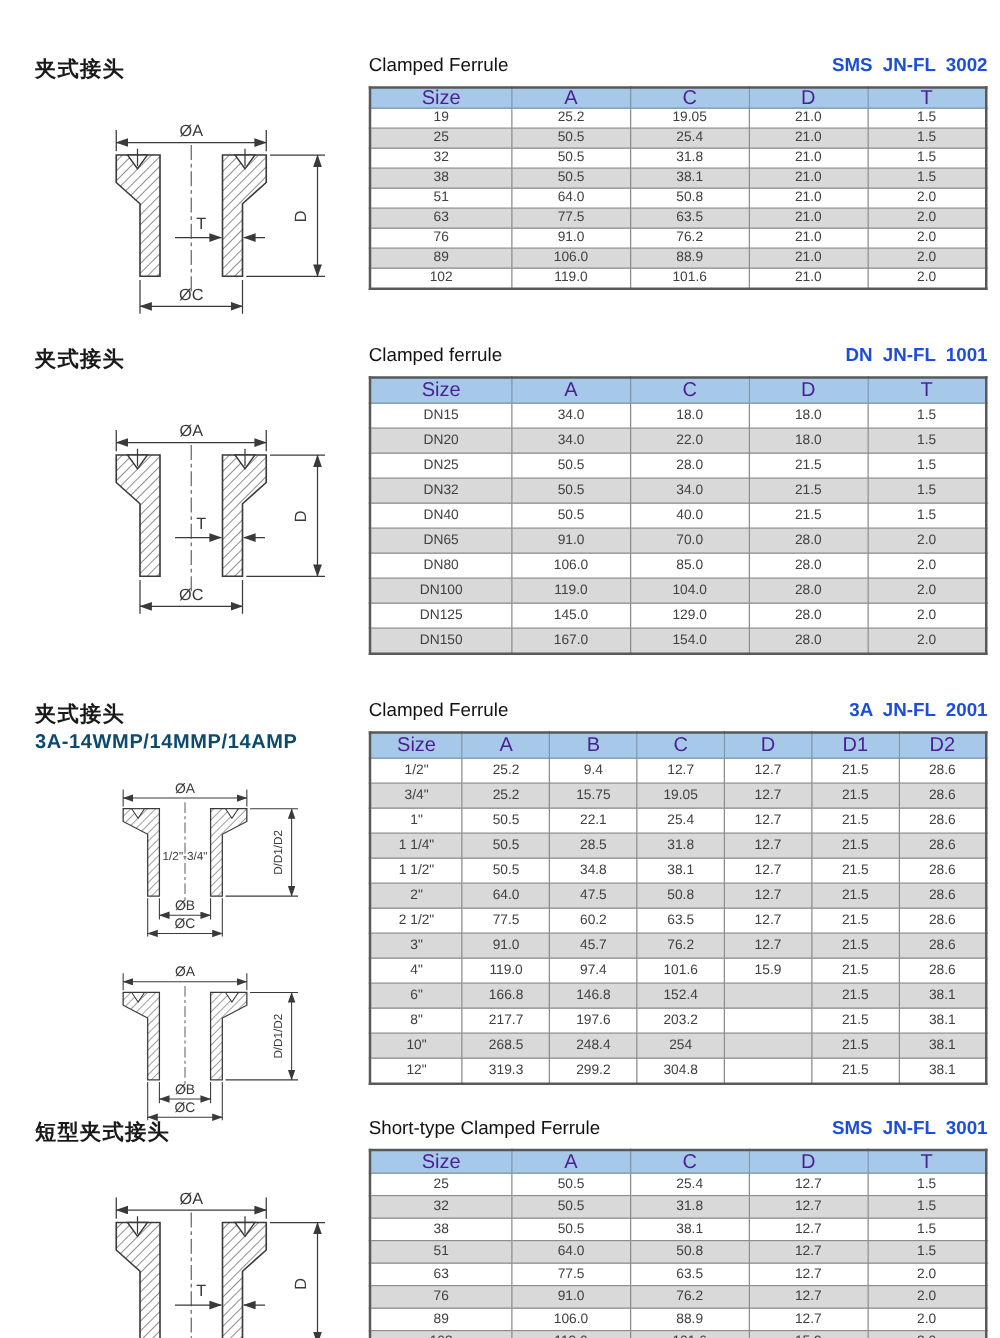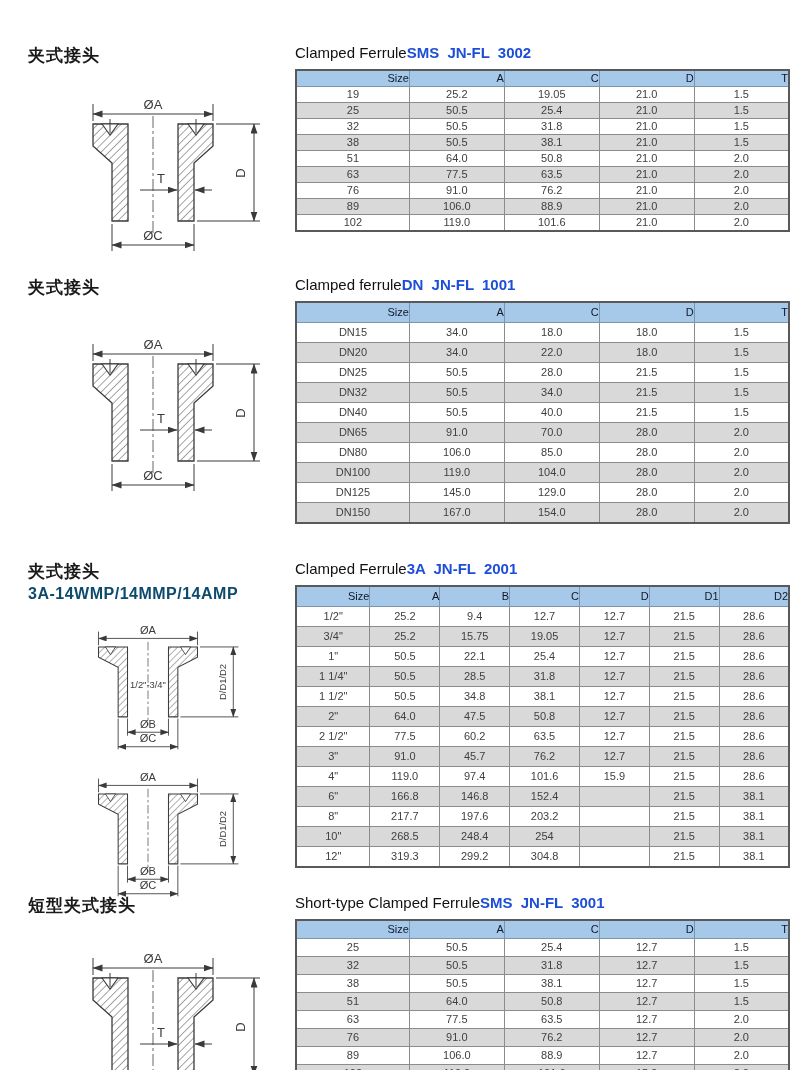--- a/index.html
+++ b/index.html
@@ -12,26 +12,26 @@
   .s2 { top:246px; }
   .s3 { top:530px; }
   .s4 { top:864px; }
 
   .leftcol { position:absolute; left:28px; width:262px; }
   .rightcol { position:absolute; left:295px; width:495px; }
 
   .cn-label { font-size:17px; font-weight:600; color:#1a1a1a; letter-spacing:1px; line-height:23px; }
   .cn-sub { font-size:16px; font-weight:600; color:#0c4a6e; letter-spacing:0.5px; line-height:21px; }
 
-  .titlebar { display:flex; justify-content:flex-start; align-items:baseline; margin-bottom:8px; }
+  .titlebar { display:flex; justify-content:space-between; align-items:baseline; margin-bottom:8px; }
   .tbl-title { font-size:15px; color:#111; }
   .tbl-code { font-size:15px; font-weight:bold; color:#1d4ed8; word-spacing:4px; }
 
   table.tbl { width:100%; border-collapse:collapse; table-layout:fixed; font-size:11px; color:#404040; border:2px solid #595959; }
-  table.tbl th { background:#a6c9e9; color:#0f172a; font-weight:400; font-size:11px; border:1px solid #7d94ad;text-align:right; }
+  table.tbl th { background:#a6c9e9; color:#4c1d95; font-weight:400; font-size:16px; border:1px solid #7d94ad; }
   table.tbl td { border:1px solid #8c8c8c; text-align:center; padding:0; }
   table.tbl tbody tr:nth-child(even) td { background:#d9d9d9; }
   .rh17 th, .rh17 td { height:16px; line-height:15px; }
   .rh21 th, .rh21 td { height:19.6px; line-height:19px; }
   .rh19 th, .rh19 td { height:18px; line-height:17px; }
   .cols5 th:first-child, .cols5 td:first-child { width:23%; }
   .cols7 th:first-child, .cols7 td:first-child { width:15%; }
 
   .draw { display:block; }
   .draw-a { width:250px; height:200px; margin-top:2px; }

